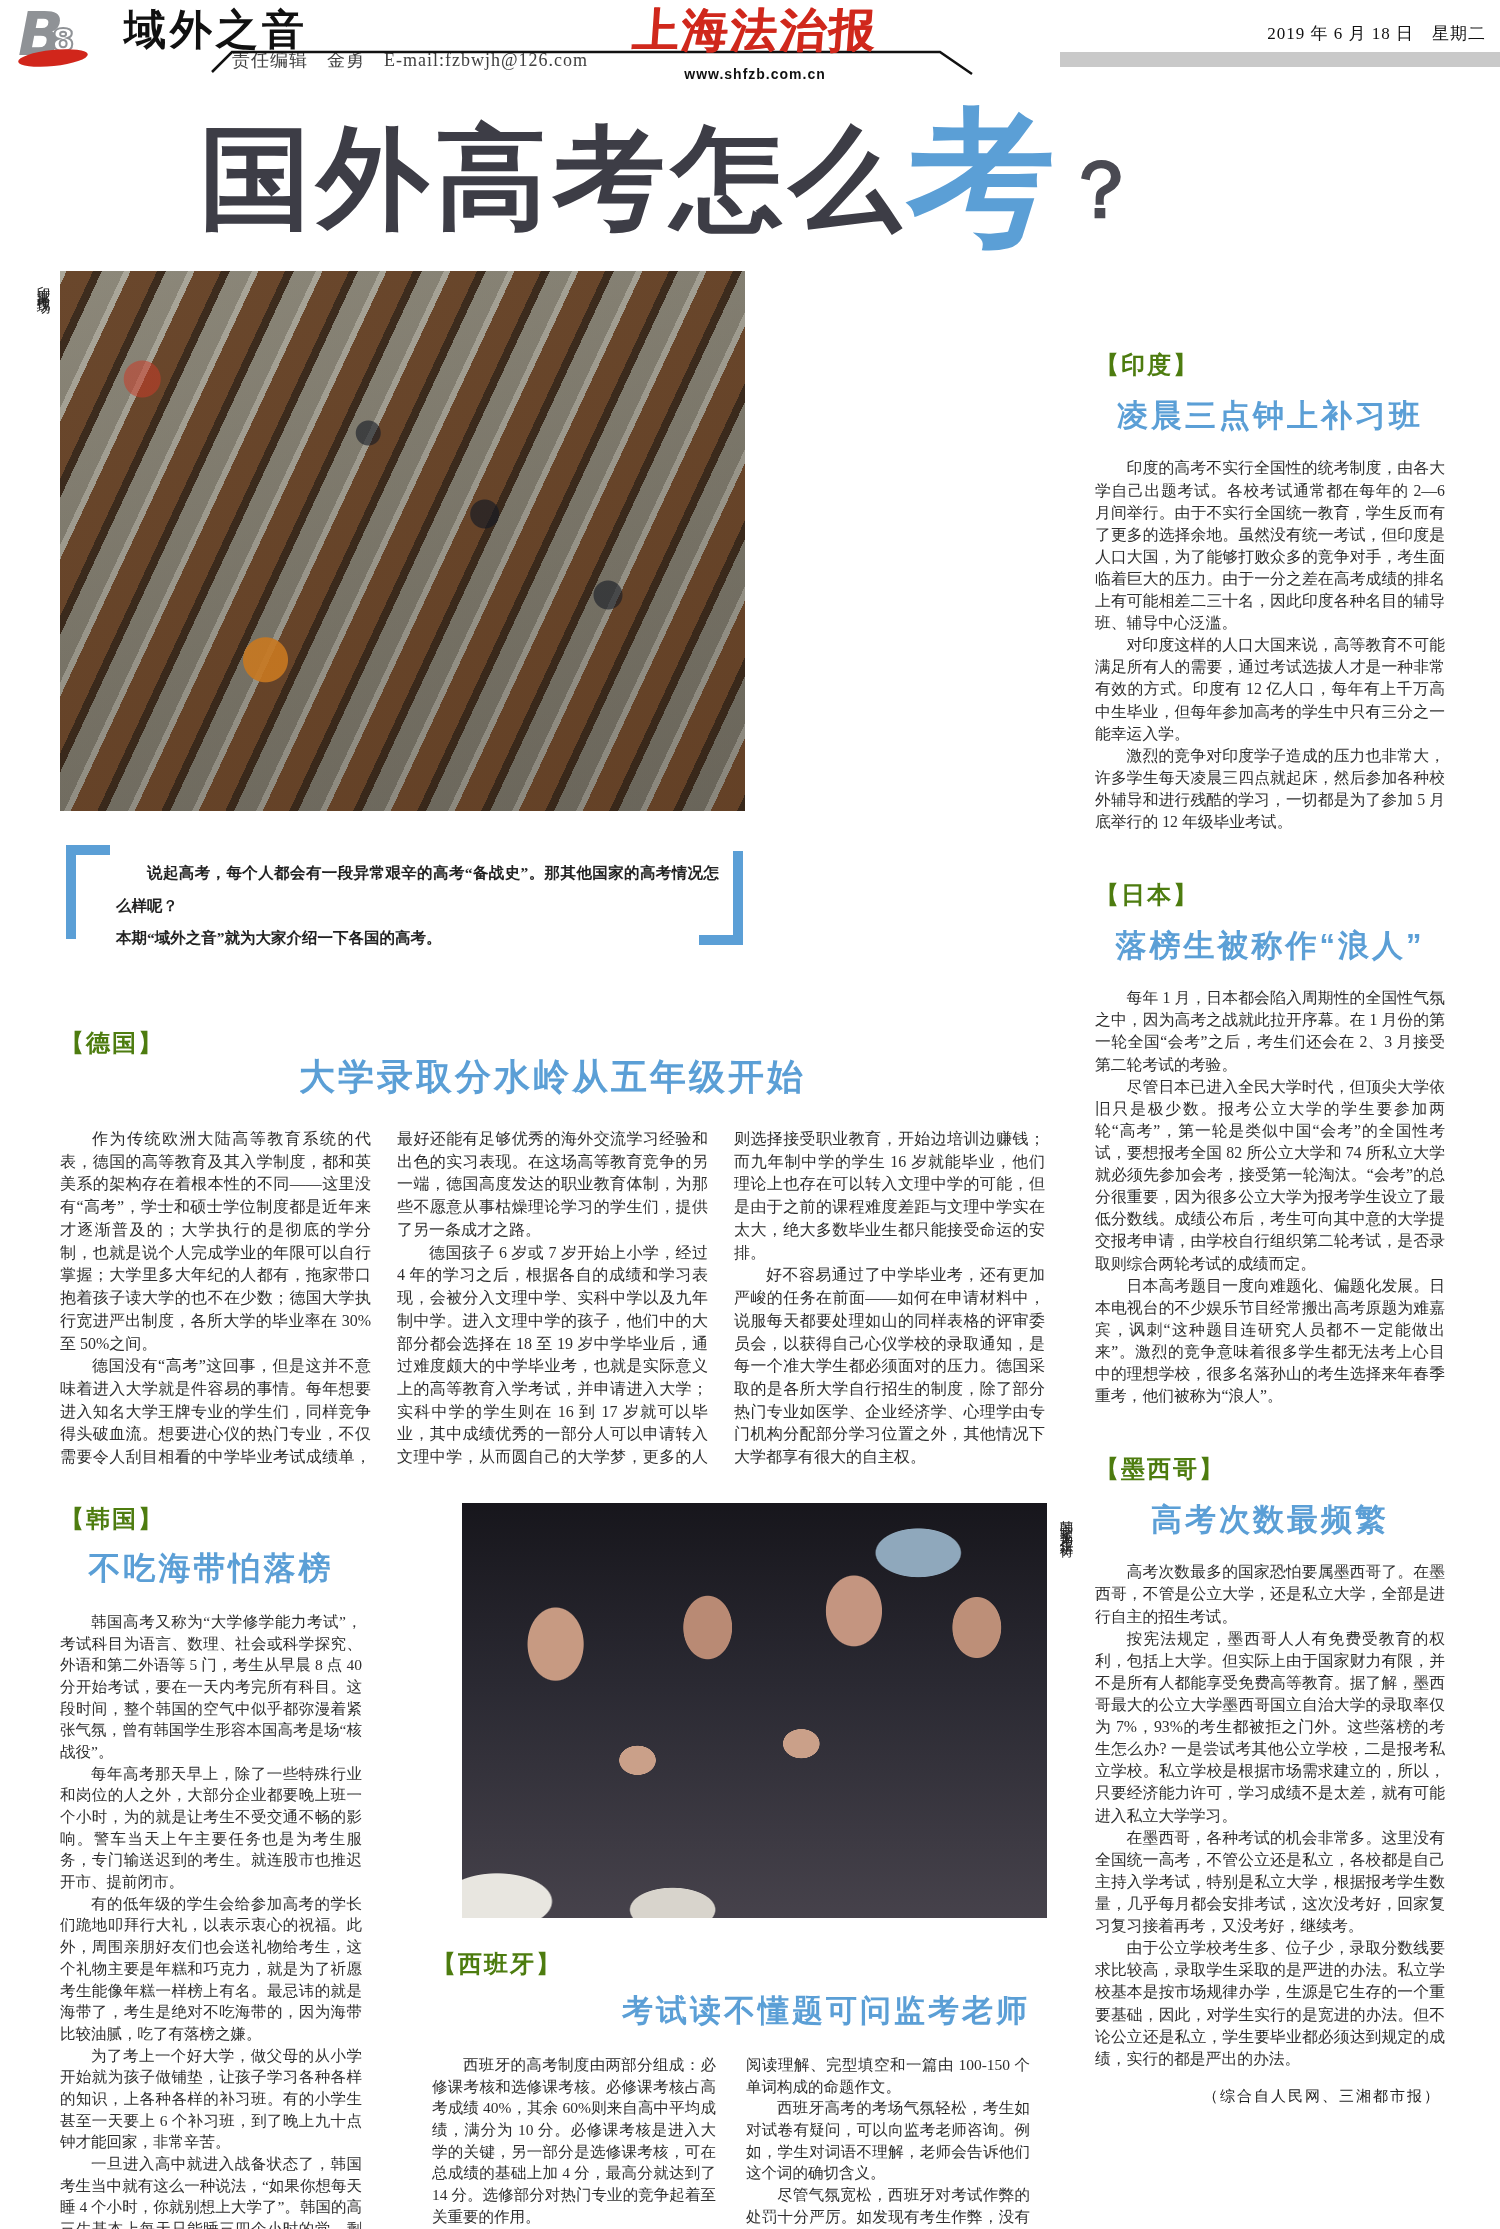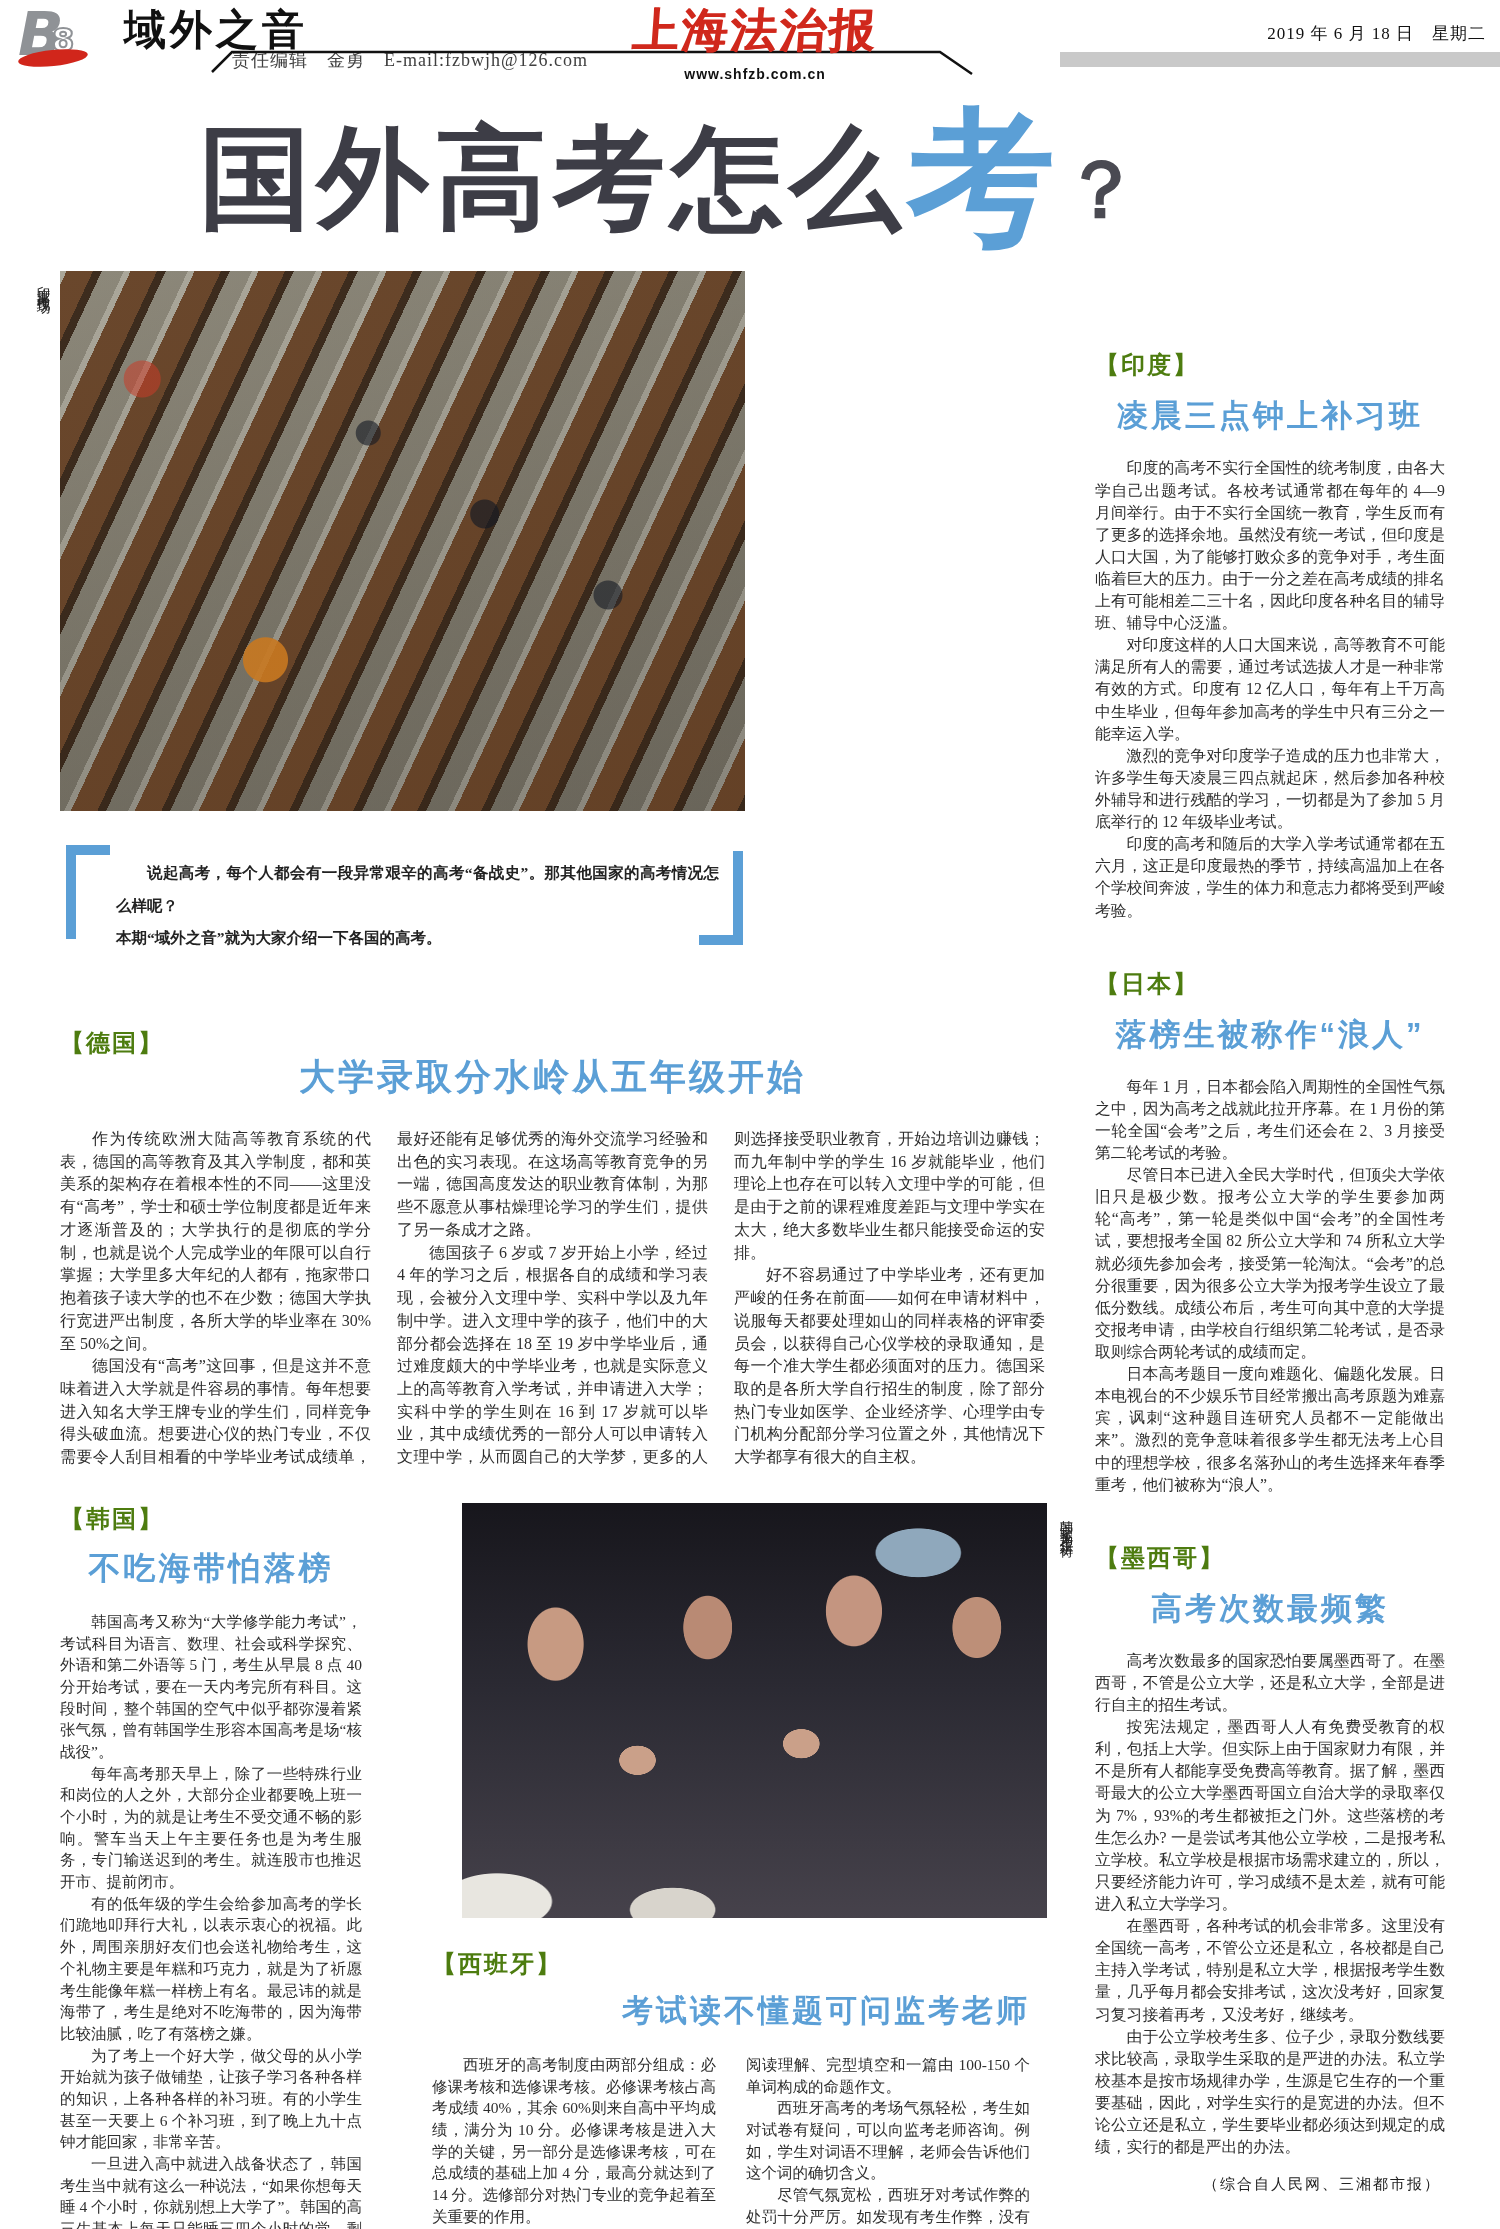--- a/index.html
+++ b/index.html
@@ -193,24 +193,23 @@
 
       </div>
     </div>
 
     <aside class="side-col">
 
       <section>
         <div class="label">【印度】</div>
         <h3 class="blue-title">凌晨三点钟上补习班</h3>
         <div class="body">
-          <p>印度的高考不实行全国性的统考制度，由各大学自己出题考试。各校考试通常都在每年的 4—9 月间举行。由于不实行全国统一教育，学生反而有了更多的选择余地。虽然没有统一考试，但印度是人口大国，为了能够打败众多的竞争对手，考生面临着巨大的压力。由于一分之差在高考成绩的排名上有可能相差二三十名，因此印度各种名目的辅导班、辅导中心泛滥。</p>
+          <p>印度的高考不实行全国性的统考制度，由各大学自己出题考试。各校考试通常都在每年的 2—6 月间举行。由于不实行全国统一教育，学生反而有了更多的选择余地。虽然没有统一考试，但印度是人口大国，为了能够打败众多的竞争对手，考生面临着巨大的压力。由于一分之差在高考成绩的排名上有可能相差二三十名，因此印度各种名目的辅导班、辅导中心泛滥。</p>
           <p>对印度这样的人口大国来说，高等教育不可能满足所有人的需要，通过考试选拔人才是一种非常有效的方式。印度有 12 亿人口，每年有上千万高中生毕业，但每年参加高考的学生中只有三分之一能幸运入学。</p>
           <p>激烈的竞争对印度学子造成的压力也非常大，许多学生每天凌晨三四点就起床，然后参加各种校外辅导和进行残酷的学习，一切都是为了参加 5 月底举行的 12 年级毕业考试。</p>
-          <p>印度的高考和随后的大学入学考试通常都在五六月，这正是印度最热的季节，持续高温加上在各个学校间奔波，学生的体力和意志力都将受到严峻考验。</p>
         </div>
       </section>
 
       <section>
         <div class="label">【日本】</div>
         <h3 class="blue-title">落榜生被称作“浪人”</h3>
         <div class="body">
           <p>每年 1 月，日本都会陷入周期性的全国性气氛之中，因为高考之战就此拉开序幕。在 1 月份的第一轮全国“会考”之后，考生们还会在 2、3 月接受第二轮考试的考验。</p>
           <p>尽管日本已进入全民大学时代，但顶尖大学依旧只是极少数。报考公立大学的学生要参加两轮“高考”，第一轮是类似中国“会考”的全国性考试，要想报考全国 82 所公立大学和 74 所私立大学就必须先参加会考，接受第一轮淘汰。“会考”的总分很重要，因为很多公立大学为报考学生设立了最低分数线。成绩公布后，考生可向其中意的大学提交报考申请，由学校自行组织第二轮考试，是否录取则综合两轮考试的成绩而定。</p>
           <p>日本高考题目一度向难题化、偏题化发展。日本电视台的不少娱乐节目经常搬出高考原题为难嘉宾，讽刺“这种题目连研究人员都不一定能做出来”。激烈的竞争意味着很多学生都无法考上心目中的理想学校，很多名落孙山的考生选择来年春季重考，他们被称为“浪人”。</p>

